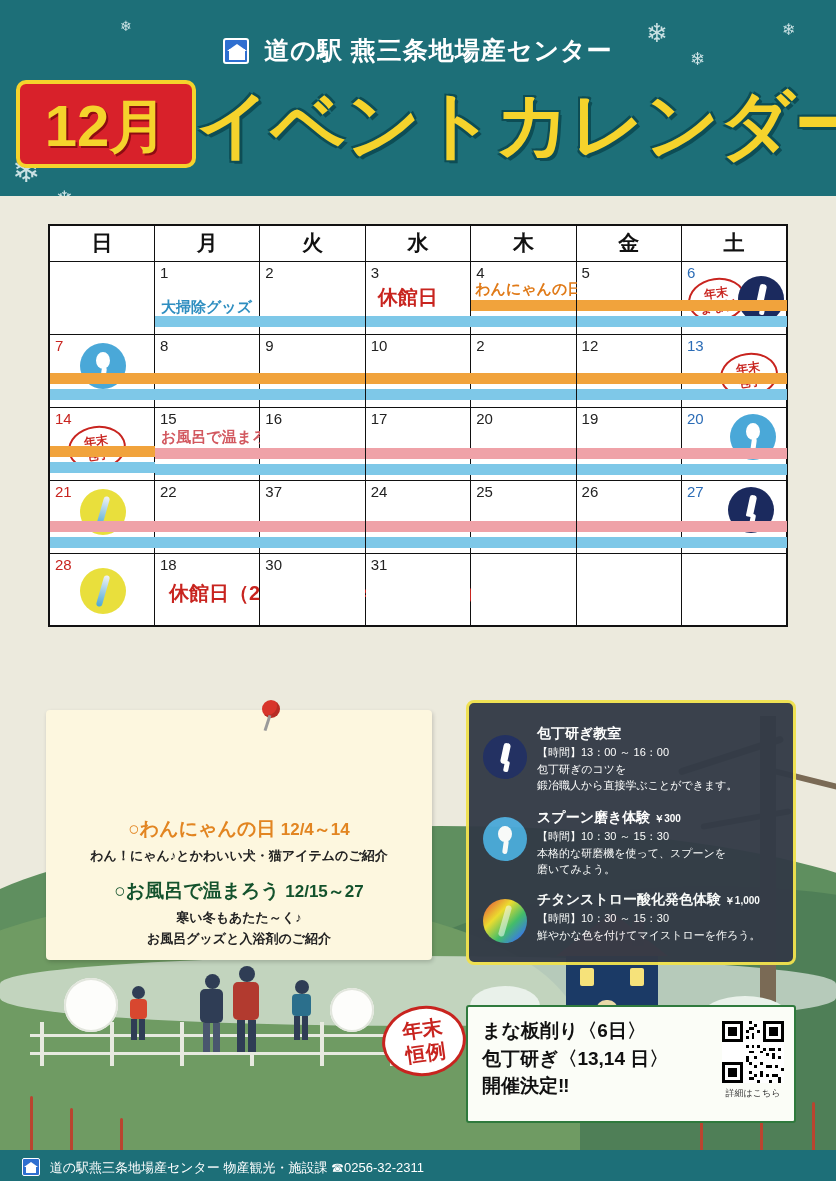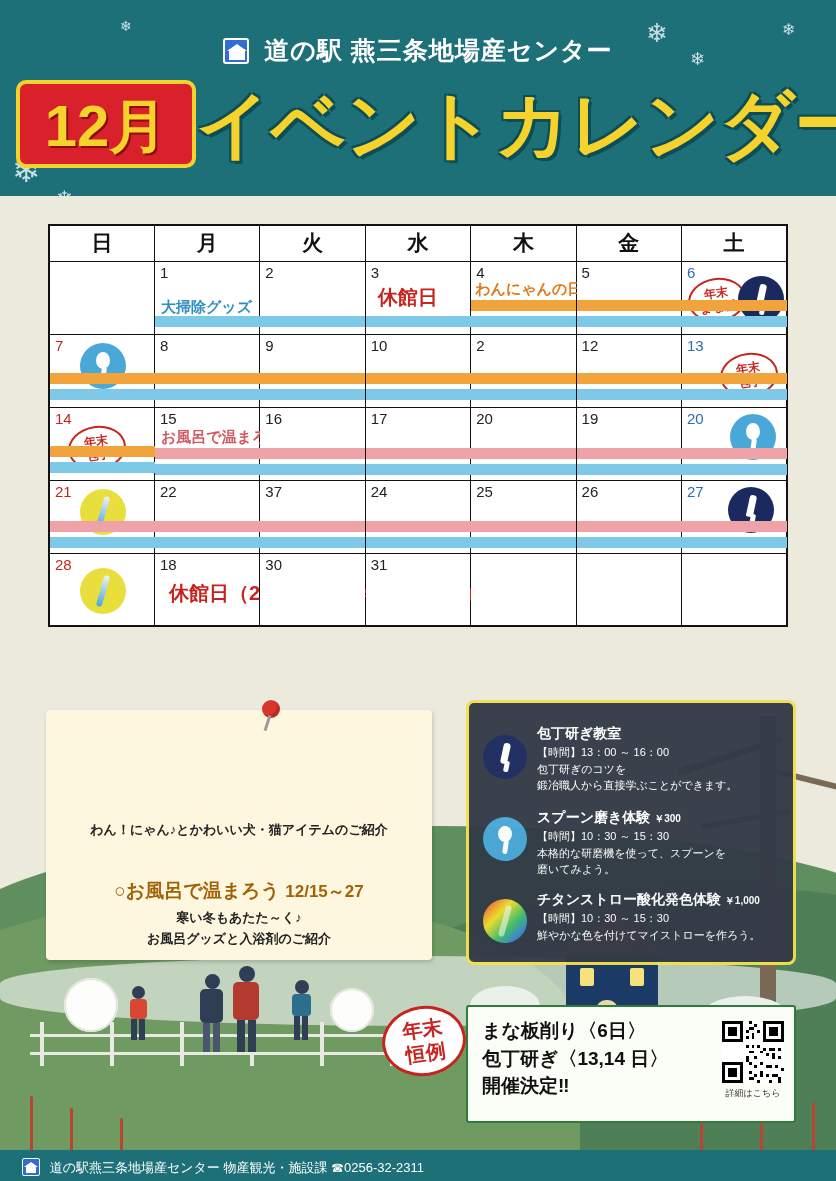--- a/index.html
+++ b/index.html
@@ -175,21 +175,21 @@
   .pin:after{
     content:""; position:absolute; left:4px; top:15px; width:3px; height:16px;
     background:#9a9a9a; transform:rotate(18deg);
   }
   .note-item { position:absolute; left:0; width:386px; text-align:center; }
   .note-head { font-size:19px; font-weight:bold; }
   .note-head .range { font-size:17px; }
   .note-sub { font-size:13px; color:#222; font-weight:bold; margin-top:5px; line-height:1.45; }
   .c-blue { color:#2a7fc1; }
   .c-orange { color:#e28521; }
-  .c-pink { color:#a16207; }
+  .c-pink { color:#14532d; }
 
   
   .panel {
     position:absolute; left:466px; top:700px; width:330px; height:265px;
     background:#333b47; border:3px solid #f0e14e; border-radius:8px;
     color:#fff; opacity:.96;
   }
   .panel-row { position:absolute; left:0; width:330px; }
   .p-icon { position:absolute; left:14px; width:44px; height:44px; border-radius:50%; }
   .p-title { position:absolute; left:68px; font-size:14px; font-weight:bold; }
@@ -536,20 +536,24 @@
       <td></td>
     </tr>
   </tbody>
     </table>
 
   <div class="note">
     <div class="pin"></div>
 
 
     <div class="note-item" style="top:106px;">
+      <div class="note-head">
+        <span class="c-orange">○わんにゃんの日</span>
+        <span class="range c-orange">12/4～14</span>
+      </div>
       <div class="note-sub">わん！にゃん♪とかわいい犬・猫アイテムのご紹介</div>
     </div>
 
     <div class="note-item" style="top:168px;">
       <div class="note-head">
         <span class="c-pink">○お風呂で温まろう</span>
         <span class="range c-pink">12/15～27</span>
       </div>
       <div class="note-sub">寒い冬もあたた～く♪</div>
       <div class="note-sub" style="margin-top:2px;">お風呂グッズと入浴剤のご紹介</div>

